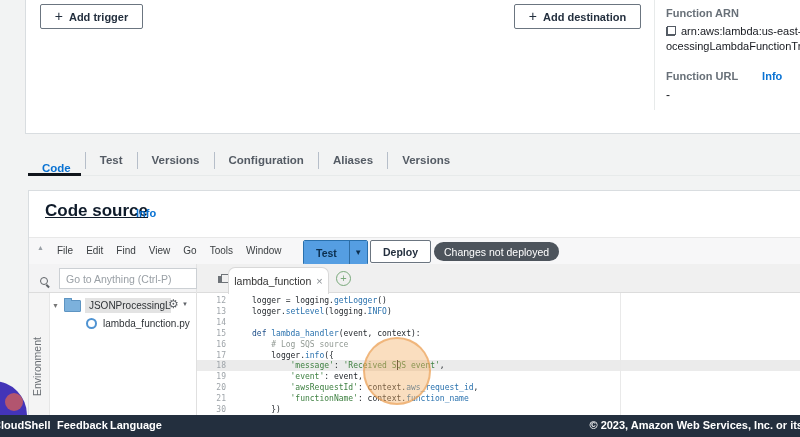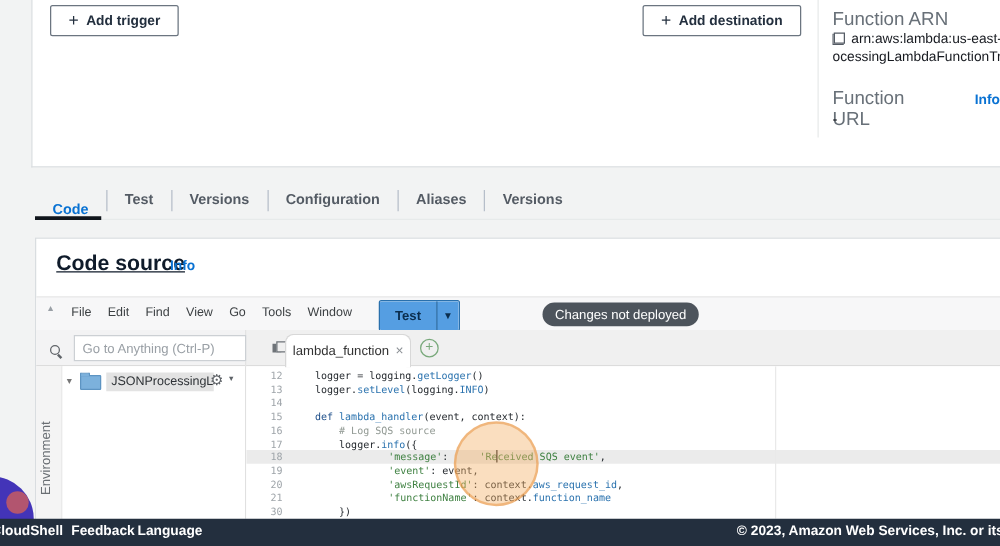--- a/index.html
+++ b/index.html
@@ -9,21 +9,21 @@
 
   
   #top-panel{left:25px;top:0;width:776px;height:133px;background:#fff;
              border-left:1px solid #d9dde0;border-bottom:1px solid #d9dde0;}
   .aws-btn{display:flex;align-items:center;justify-content:center;gap:6px;background:#fff;
            border:1px solid #6b7580;border-radius:2px;font-size:11px;font-weight:bold;color:#232f3e;cursor:pointer;}
   #btn-add-trigger{left:40px;top:4px;width:103px;height:25px;}
   #btn-add-destination{left:514px;top:4px;width:127px;height:25px;}
   .plus-glyph{font-size:14px;font-weight:normal;line-height:1;position:relative;top:-1px;}
   #top-vdiv{left:654px;top:0;width:1px;height:110px;background:#e7eaea;}
-  .gray-label{font-size:15px;color:#687078;}
+  .gray-label{font-size:11px;color:#687078;font-weight:bold;}
   #fn-arn-label{left:666px;top:7px;}
   #arn-row{left:666px;top:25px;width:140px;display:flex;gap:5px;align-items:flex-start;white-space:nowrap;}
   .copy-icon{position:relative;width:10px;height:10px;flex:0 0 auto;margin-top:1px;}
   .copy-icon::before{content:"";position:absolute;left:0;bottom:0;width:7px;height:7px;border:1px solid #545b64;background:#fff;}
   .copy-icon::after{content:"";position:absolute;right:0;top:0;width:7px;height:7px;border:1px solid #545b64;background:#fff;}
   .arn-text{font-size:11px;color:#16191f;white-space:nowrap;}
   #arn-line2{left:666px;top:40px;white-space:nowrap;}
   #fn-url-row{left:666px;top:70px;display:flex;gap:24px;align-items:baseline;}
   .info-link{font-size:11px;font-weight:bold;color:#0972d3;cursor:pointer;}
   #fn-url-value{left:666px;top:88px;font-size:12px;color:#16191f;}
@@ -93,21 +93,21 @@
   #tree-row2{left:86px;top:316px;height:15px;display:flex;align-items:center;gap:6px;}
   .py-icon{width:7px;height:7px;border:2.5px solid #4f93d2;border-radius:50%;box-sizing:content-box;}
   #file-label{font-size:10px;color:#2f3337;white-space:nowrap;}
   #tree-vdiv{left:196px;top:293px;width:1px;height:122px;background:#e0e0e0;}
 
   #editor{left:197px;top:293px;width:603px;height:122px;background:#fff;overflow:hidden;}
   #cur-line{position:absolute;left:0;top:67px;width:603px;height:11px;background:#ebebeb;}
   #print-margin{position:absolute;left:423px;top:0;width:1px;height:122px;background:#e9e9e9;}
   .crow{position:absolute;left:0;height:11px;white-space:pre;font-family:"DejaVu Sans Mono",monospace;font-size:8px;line-height:11px;}
   .ln{display:inline-block;width:29px;text-align:right;color:#9ea4a9;margin-right:26px;font-size:8px;}
-  .tok-p{color:#24292e;} .tok-f{color:#2a72ae;} .tok-s{color:#3f8142;margin-left:20px;} .tok-c{color:#929a94;} .tok-k{color:#1d4e89;}
+  .tok-p{color:#24292e;} .tok-f{color:#2a72ae;} .tok-s{color:#3f8142;} .tok-c{color:#929a94;} .tok-k{color:#1d4e89;}
   #caret{position:absolute;left:200px;top:67px;width:1px;height:10px;background:#222;}
   #click-circle{position:absolute;left:166px;top:44px;width:64px;height:64px;border-radius:50%;
                 background:rgba(244,176,102,0.42);border:2px solid rgba(232,150,70,0.55);z-index:3;}
 
   
   #footer{left:0;top:415px;width:800px;height:22px;background:#232f3e;z-index:6;}
   .foot-item{position:absolute;top:4px;font-size:11px;font-weight:bold;color:#fff;cursor:pointer;white-space:nowrap;}
   #foot-right{position:absolute;top:4px;right:-3px;font-size:11px;font-weight:bold;color:#fff;white-space:nowrap;}
 
   
@@ -181,20 +181,21 @@
       <span class="menu-item">Tools</span>
       <span class="menu-item">Window</span>
     </div>
 
   <div id="test-split" class="abs">
     <div id="test-main">Test</div>
     <div id="test-arrow">
         <span>▼</span>
       </div>
   </div>
+  <button id="deploy-btn" class="abs">Deploy</button>
   <div id="deploy-badge" class="abs">Changes not deployed</div>
 
   
   <div id="nav-row" class="abs"></div>
   <div id="strip-row" class="abs"></div>
   <div id="strip-hairline" class="abs"></div>
   <div id="nav-vdiv" class="abs"></div>
   <span id="search-icon" class="abs mag-icon"></span>
   <input id="goto-input" class="abs" placeholder="Go to Anything (Ctrl-P)" style="">
   <span id="tabbar-icon" class="abs stack-icon"></span>
@@ -209,20 +210,24 @@
   <div id="env-label" class="abs">Environment</div>
 
   <div id="tree" class="abs"></div>
   <div id="tree-row1" class="abs">
     <span id="tree-caret">▼</span>
     <span class="folder-icon"></span>
     <span id="folder-label">JSONProcessingLam</span>
   </div>
   <span id="tree-gear">⚙</span>
   <span id="tree-gear-caret">▼</span>
+  <div id="tree-row2" class="abs">
+    <span class="py-icon"></span>
+    <span id="file-label">lambda_function.py</span>
+  </div>
   <div id="tree-vdiv" class="abs"></div>
 
   
   <div id="editor" class="abs">
     <div id="cur-line"></div>
     <div id="print-margin"></div>
     <div id="code-lines">
         <div class="crow" style="top: 2px;"><span class="ln">12</span><span class="tok-p">logger = logging.</span><span class="tok-f">getLogger</span><span class="tok-p">()</span></div>
         <div class="crow" style="top: 12.9px;"><span class="ln">13</span><span class="tok-p">logger.</span><span class="tok-f">setLevel</span><span class="tok-p">(logging.</span><span class="tok-f">INFO</span><span class="tok-p">)</span></div>
         <div class="crow" style="top: 23.8px;"><span class="ln">14</span></div>

